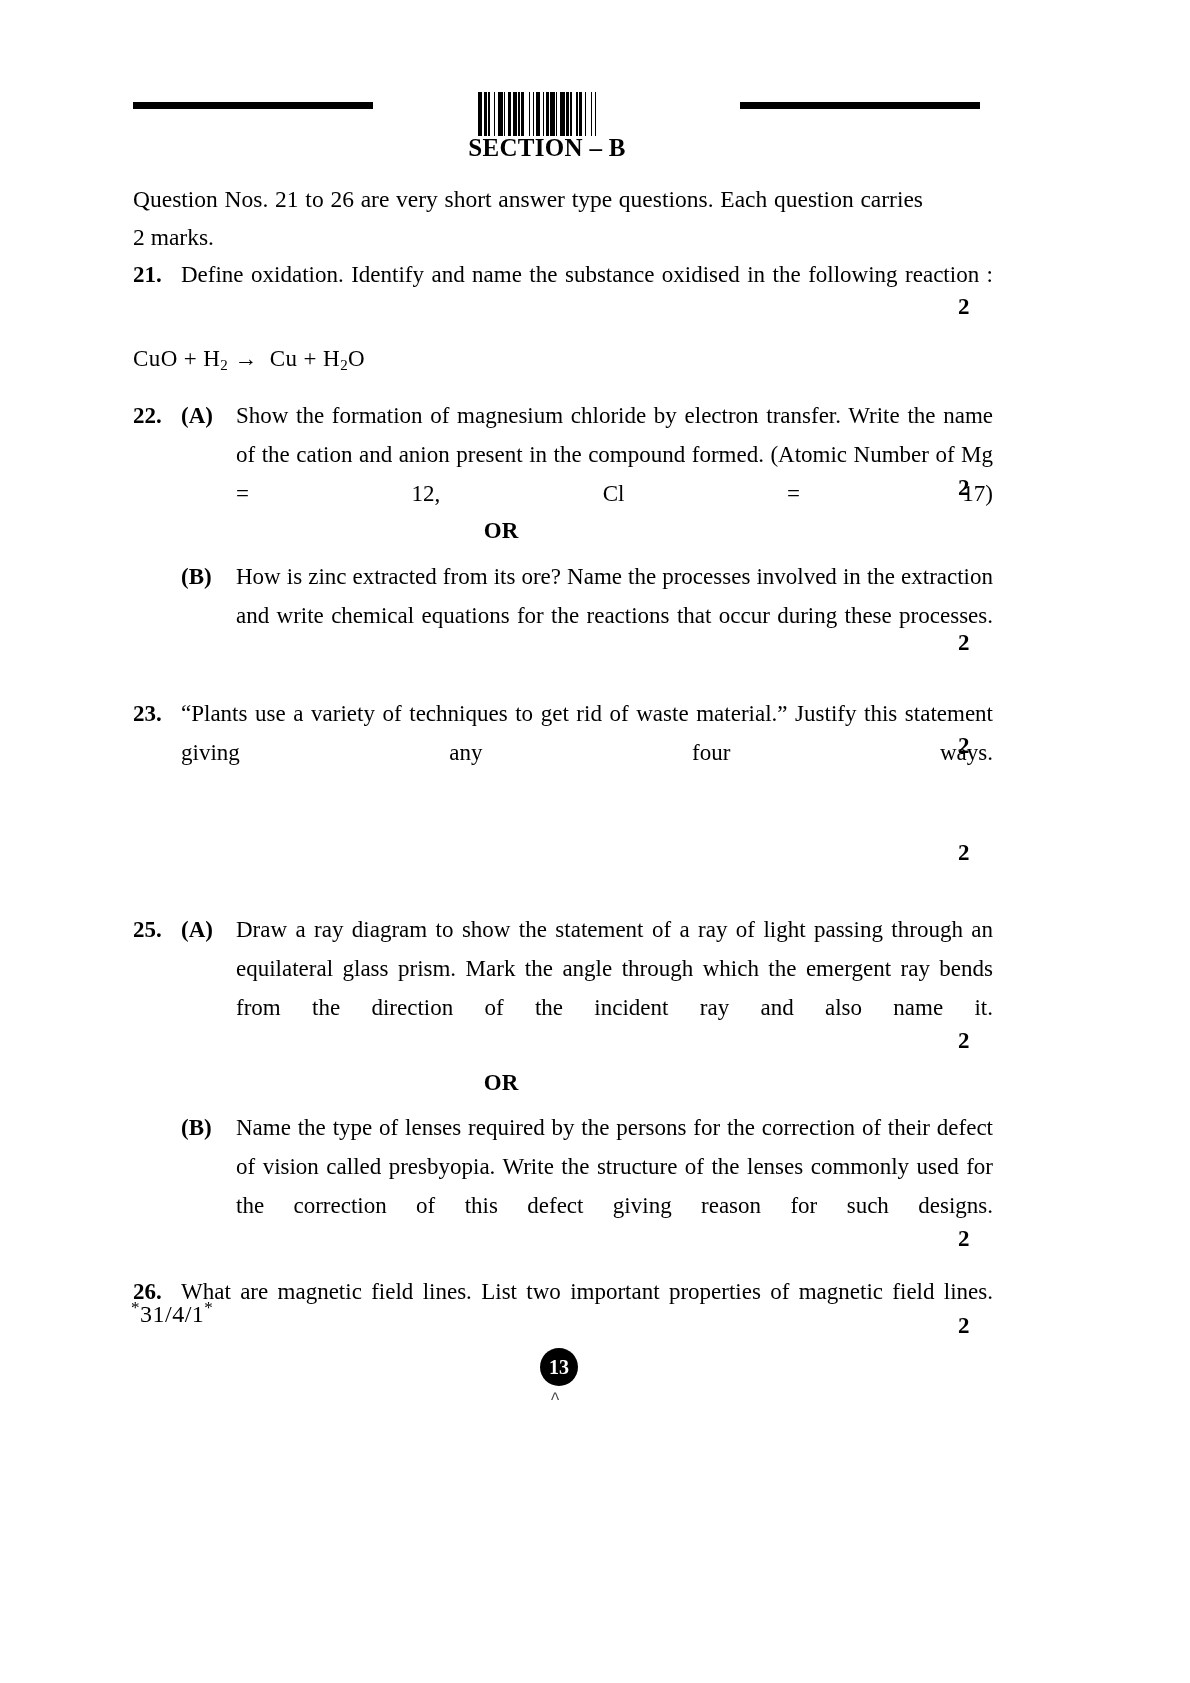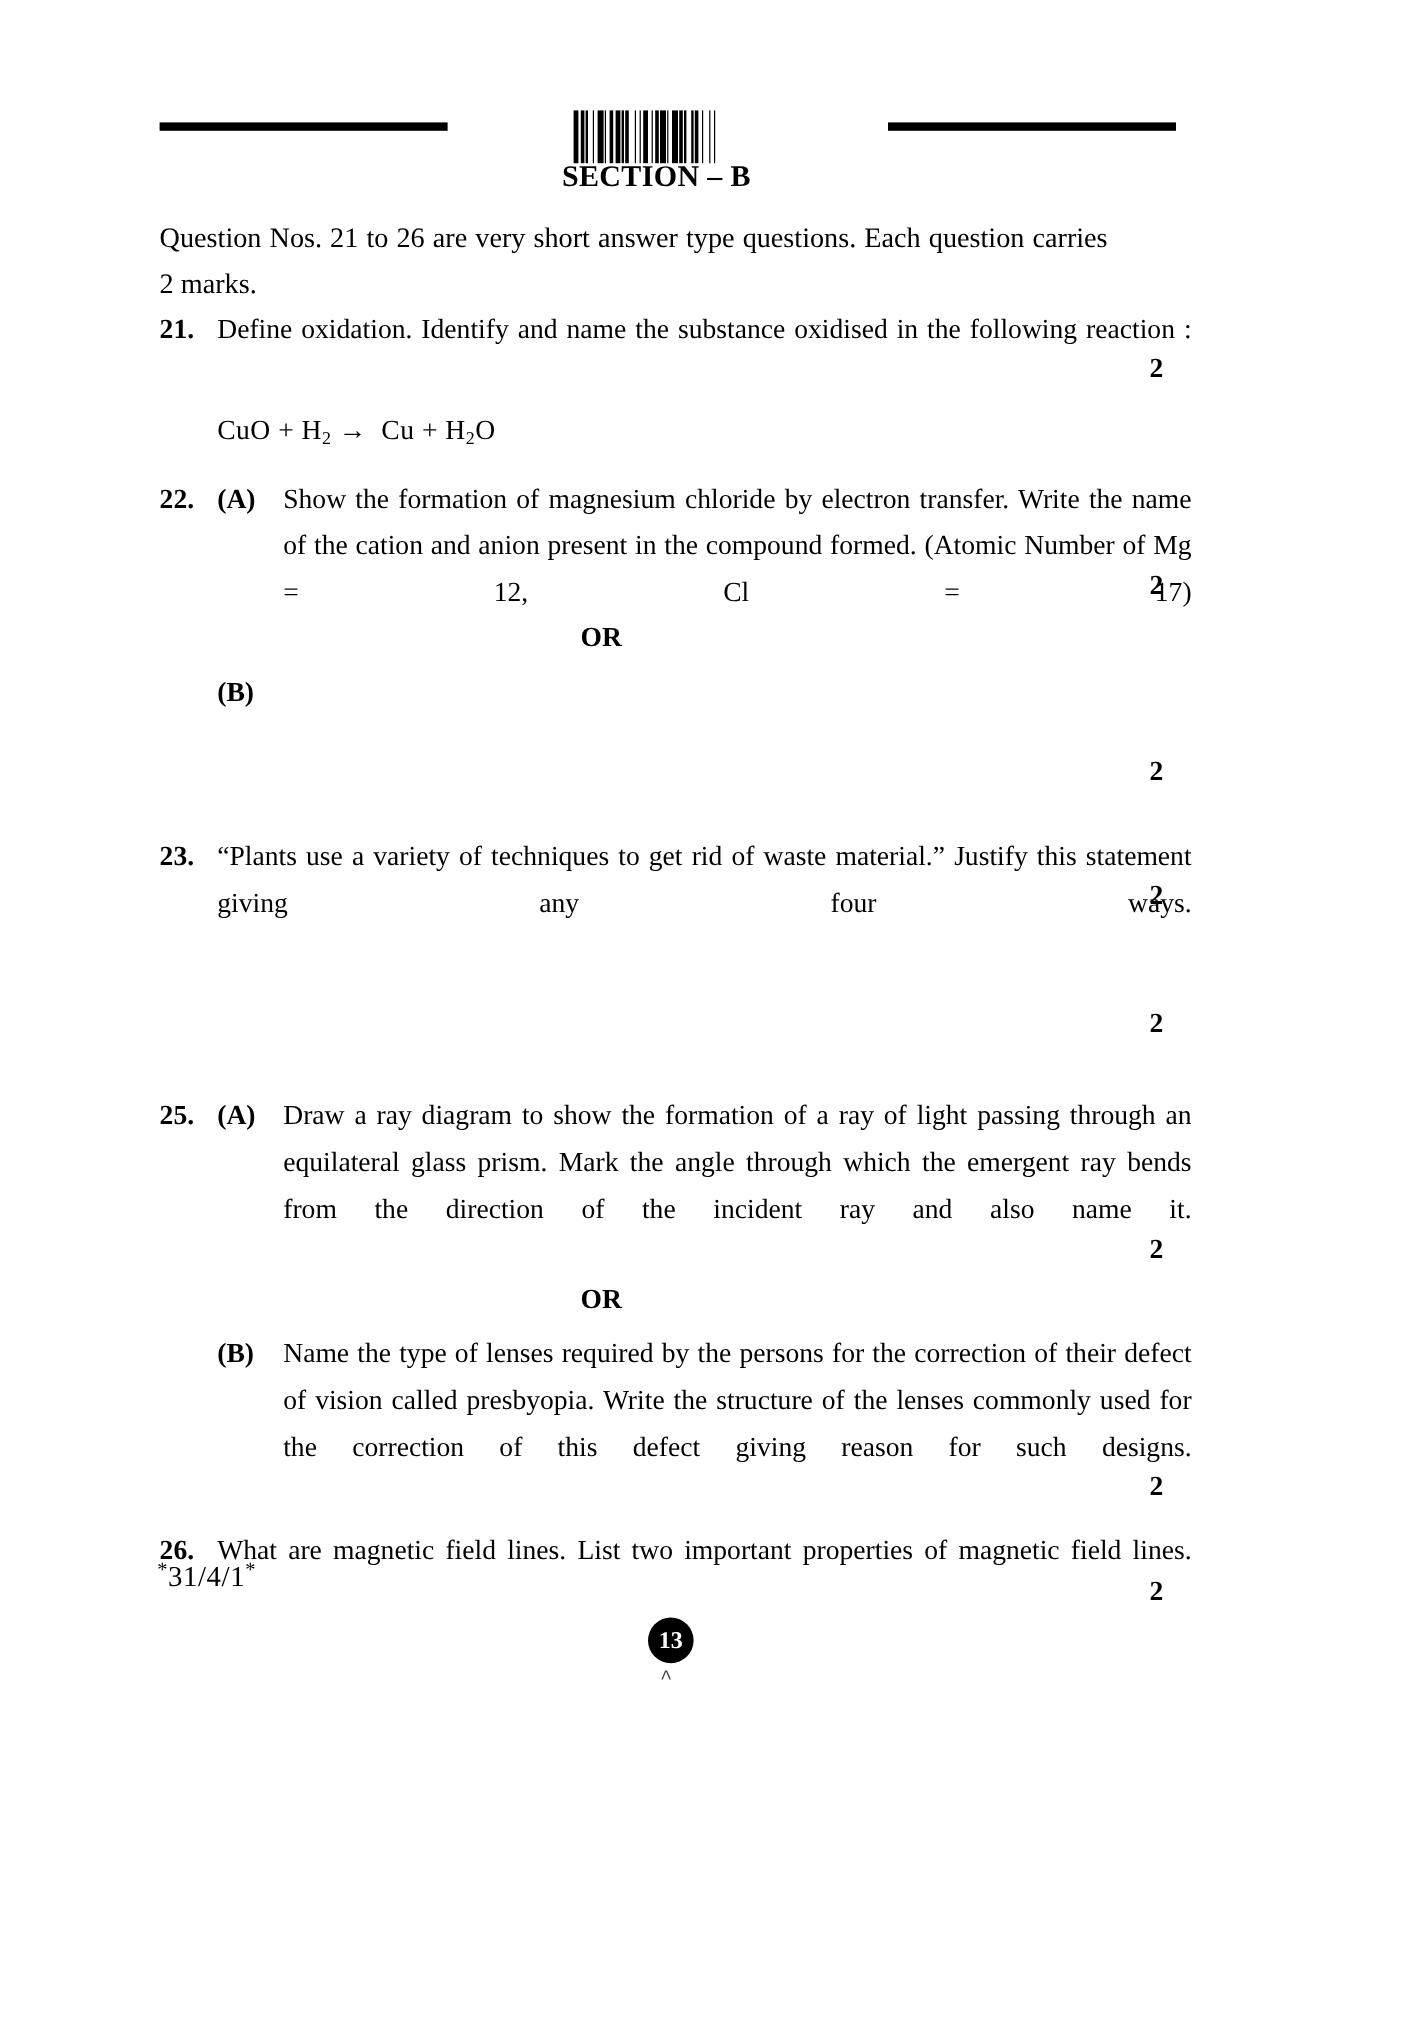--- a/index.html
+++ b/index.html
@@ -245,60 +245,61 @@
 
   <div class="section-title">SECTION – B</div>
 
   <div class="instruction">Question Nos. 21 to 26 are very short answer type questions. Each question carries 2 marks.</div>
 
   <div class="q" style="top:255px;">
     <div class="qrow">
       <div class="qnum">21.</div>
       <div class="qbody justify-all">Define oxidation. Identify and name the substance oxidised in the following reaction :</div>
     </div>
-    <div class="eqline" style="margin-left:48px; margin-top:6px;">
+    <div class="eqline" style="margin-top:6px;">
       <span>CuO + H</span><sub>2</sub><span style="margin:0 6px;">→</span><span> Cu + H</span><sub>2</sub><span>O</span>
     </div>
   </div>
   <div class="marks" style="top:294px;">2</div>
 
   <div class="q" style="top:396px;">
     <div class="qrow">
       <div class="qnum">22.</div>
       <div class="qopt">(A)</div>
       <div class="qbody justify-all">Show the formation of magnesium chloride by electron transfer. Write the name of the cation and anion present in the compound formed. (Atomic Number of Mg = 12, Cl = 17)</div>
     </div>
   </div>
   <div class="marks" style="top:475px;">2</div>
 
   <div class="or" style="top:518px;">OR</div>
 
   <div class="q" style="top:557px;">
     <div class="qrow">
       <div class="qnum"></div>
       <div class="qopt">(B)</div>
+      <div class="qbody justify-all">How is zinc extracted from its ore? Name the processes involved in the extraction and write chemical equations for the reactions that occur during these processes.</div>
     </div>
   </div>
   <div class="marks" style="top:630px;">2</div>
 
   <div class="q" style="top:694px;">
     <div class="qrow">
       <div class="qnum">23.</div>
       <div class="qbody justify-all">“Plants use a variety of techniques to get rid of waste material.” Justify this statement giving any four ways.</div>
     </div>
   </div>
   <div class="marks" style="top:733px;">2</div>
 
   <div class="marks" style="top:840px;">2</div>
 
   <div class="q" style="top:910px;">
     <div class="qrow">
       <div class="qnum">25.</div>
       <div class="qopt">(A)</div>
-      <div class="qbody justify-all">Draw a ray diagram to show the formation of a ray of light passing through an equilateral glass prism. Mark the angle through which the emergent ray bends from the direction of the incident ray and also name it.</div>
+      <div class="qbody justify-all">Draw a ray diagram to show the statement of a ray of light passing through an equilateral glass prism. Mark the angle through which the emergent ray bends from the direction of the incident ray and also name it.</div>
     </div>
   </div>
   <div class="marks" style="top:1028px;">2</div>
 
   <div class="or" style="top:1070px;">OR</div>
 
   <div class="q" style="top:1108px;">
     <div class="qrow">
       <div class="qnum"></div>
       <div class="qopt">(B)</div>

